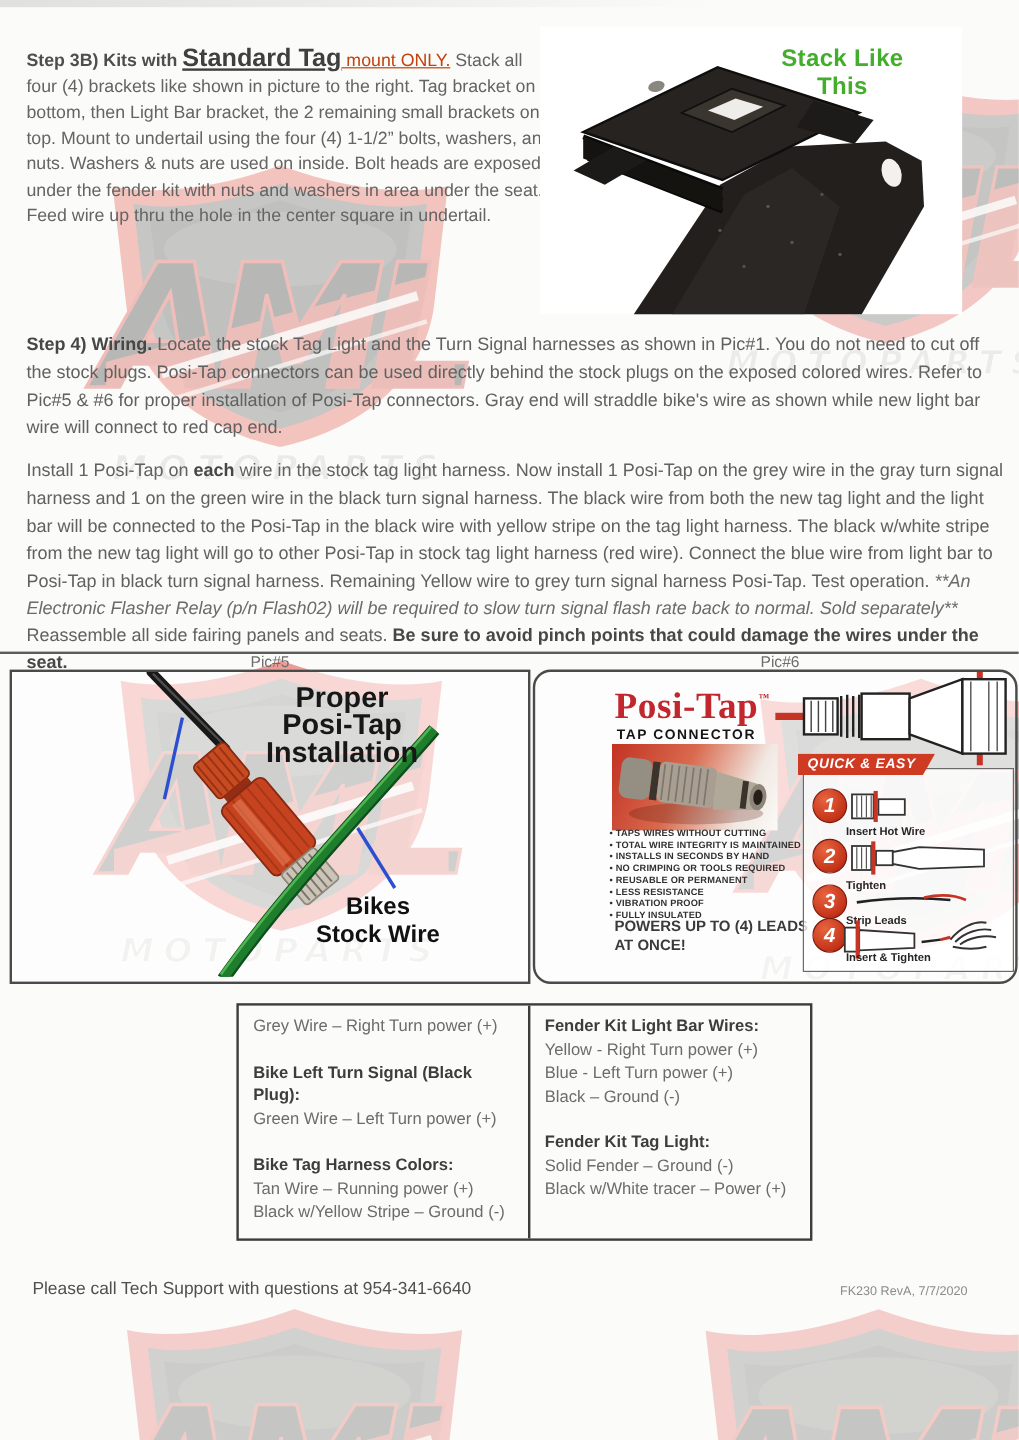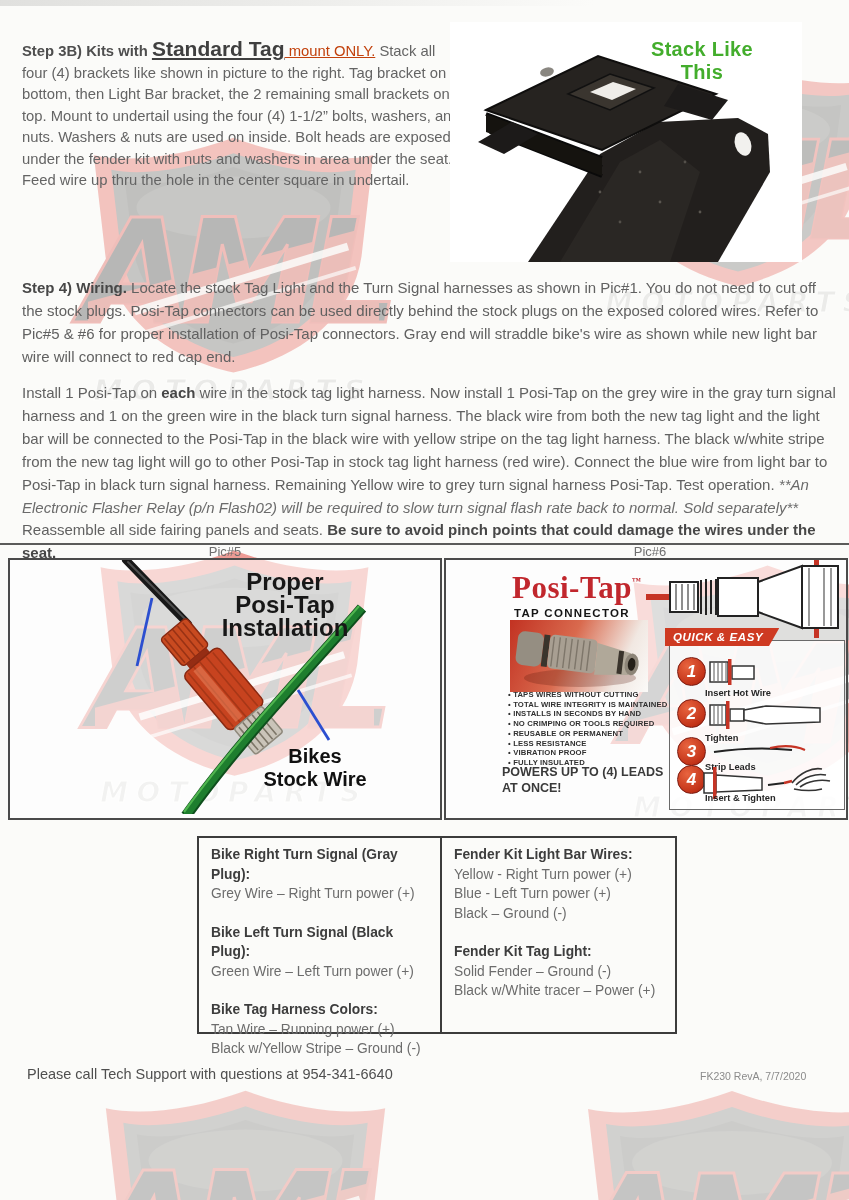--- a/index.html
+++ b/index.html
@@ -31,39 +31,39 @@
 
   
   .hr-top{left:0;top:543px;width:849px;height:2px;background:#3e3e3e;opacity:.85;}
   .pic-label{top:544px;width:130px;text-align:center;font-size:13px;color:#6e6e6e;background:transparent;}
   .pic5-label{left:160px;}
   .pic6-label{left:585px;}
 
   
   .panel{top:558px;height:258px;border:2px solid #4a4a4a;background:rgba(255,255,255,.6);}
   .panel5{left:8px;width:430px;}
-  .panel6{left:444px;width:400px;}
+  .panel6{left:444px;width:400px;border-radius:15px;}
 
   .pic5-title{left:145px;top:10px;width:260px;text-align:center;font-weight:700;
     font-size:24px;line-height:23px;color:#171717;}
   .pic5-wirefrom{left:55px;top:110px;width:150px;text-align:center;font-weight:700;
     font-size:20px;line-height:23px;color:#111;}
   .pic5-stockwire{left:215px;top:185px;width:180px;text-align:center;font-weight:700;
     font-size:20px;line-height:23px;color:#111;}
 
   
   .pt-brand{left:66px;top:10px;font-family:"Liberation Serif",serif;font-weight:700;
     font-size:31px;color:#c1272d;letter-spacing:.5px;}
   .pt-tm{font-size:9px;vertical-align:14px;letter-spacing:0;}
   .pt-sub{left:68px;top:47px;font-size:11.5px;font-weight:700;color:#141414;letter-spacing:1.3px;}
   .pt-photo{left:64px;top:60px;width:138px;height:72px;
     background:linear-gradient(115deg,#c23222 0%,#d96a4e 42%,#f1e8e2 78%,#fbfaf8 100%);}
   .pt-bullets{left:62px;top:130px;width:170px;font-size:7.7px;font-weight:700;color:#303030;
     line-height:9.7px;letter-spacing:.15px;}
-  .pt-powers{left:56px;top:204px;font-size:12.5px;font-weight:700;color:#3a3a3a;line-height:16px;}
+  .pt-powers{left:66px;top:204px;font-size:12.5px;font-weight:700;color:#3a3a3a;line-height:16px;}
 
   .qe-box{left:223px;top:80px;width:174px;height:168px;border:1.5px solid #6a6a6a;background:rgba(255,255,255,.8);}
   .qe-banner{position:absolute;left:-5px;top:-13px;background:#ce3a22;color:#fff;font-weight:700;
     font-style:italic;font-size:11.5px;padding:3px 16px 3px 8px;letter-spacing:.6px;
     clip-path:polygon(0 0,100% 0,91% 100%,0 100%);}
   .qe-circle{position:absolute;left:7px;width:27px;height:27px;border-radius:50%;
     background:radial-gradient(circle at 35% 30%,#e8643f,#c33318 70%,#8f1f0c);
     border:1px solid #7c1a10;color:#fff;font-weight:700;font-style:italic;font-size:17px;
     text-align:center;line-height:27px;}
   .qe-label{position:absolute;left:35px;font-size:9.3px;font-weight:700;color:#262626;}
@@ -275,21 +275,20 @@
         <path d="M84,18 L92,16" stroke="#c63425" stroke-width="2.5"></path>
         <path d="M92,18 C100,8 112,2 122,4 M96,20 C104,12 116,8 126,10 M100,22 C108,16 120,14 130,16 M94,24 C104,26 114,26 122,24" stroke="#333" stroke-width="1.6" fill="none"></path>
       </svg>
       <div class="qe-label" style="top:152px;">Insert &amp; Tighten</div>
     </div>
   </div>
 
   <div class="abs wire-table">
     <div class="wt-cell wt-left">
       <div class="tg">
-        <div class="tg-h">Bike Right Turn Signal (Gray Plug):</div>
         <div class="tg-l">Grey Wire – Right Turn power (+)</div>
       </div>
       <div class="tg">
         <div class="tg-h">Bike Left Turn Signal (Black Plug):</div>
         <div class="tg-l">Green Wire – Left Turn power (+)</div>
       </div>
       <div class="tg">
         <div class="tg-h">Bike Tag Harness Colors:</div>
         <div class="tg-l">Tan Wire – Running power (+)</div>
         <div class="tg-l">Black w/Yellow Stripe – Ground (-)</div>

